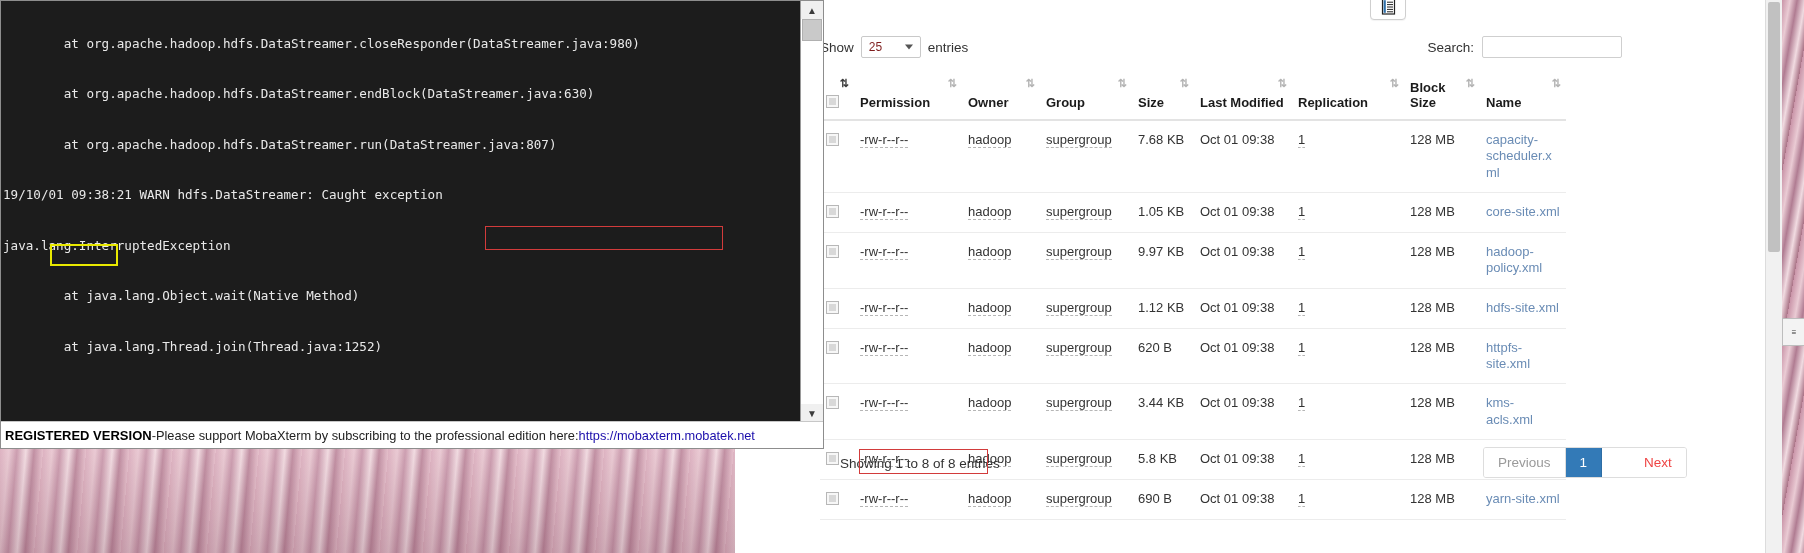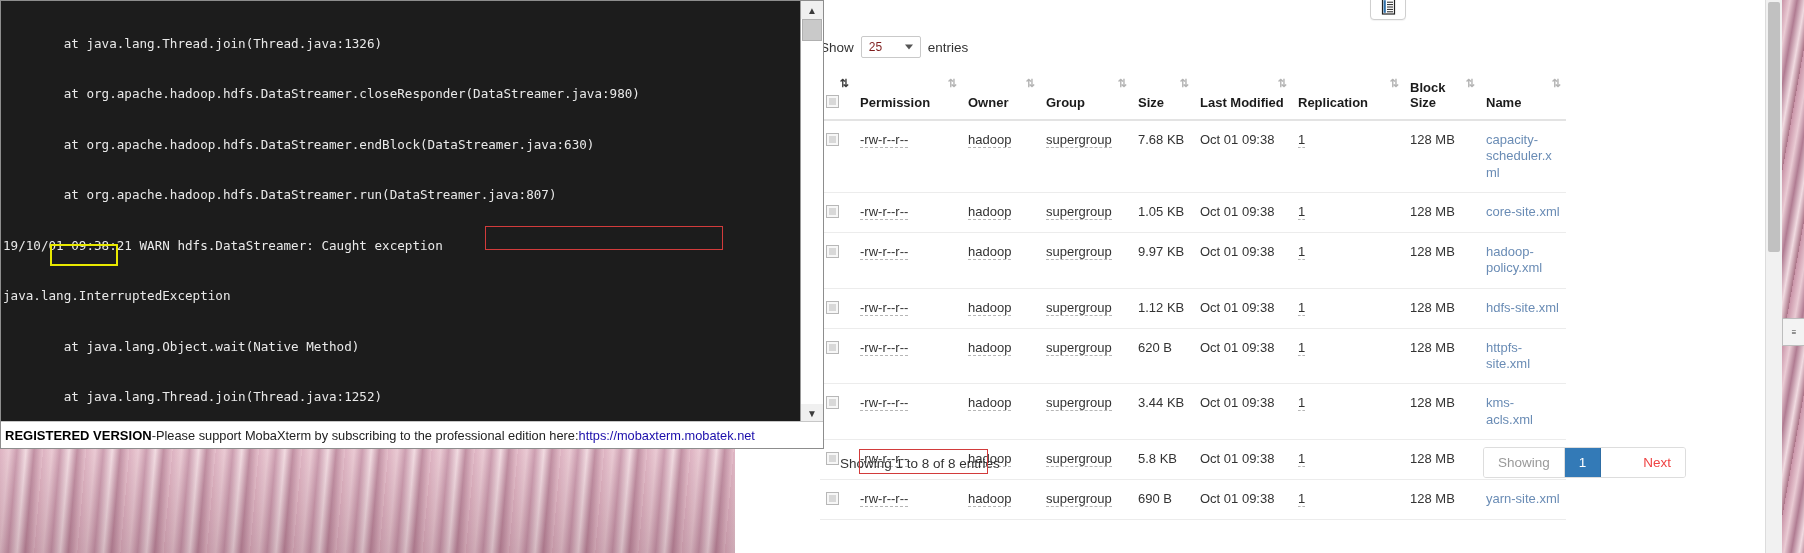--- a/index.html
+++ b/index.html
@@ -211,20 +211,24 @@
     <div class="len-search-row">
       <div class="length-box">
         <span class="lbl">Show</span>
         <div class="select-wrap">
           <span class="sel-val">25</span>
           <span class="caret"></span>
         </div>
         <span class="lbl">entries</span>
       </div>
 
+      <div class="search-box">
+        <span class="lbl">Search:</span>
+        <input class="search-input" type="text" placeholder="" style="">
+      </div>
     </div>
 
     <table class="hdfs">
       <colgroup>
         <col class="col-cb">
           <col class="col-perm">
           <col class="col-owner">
           <col class="col-group">
         <col class="col-size">
           <col class="col-mod">
@@ -361,41 +365,40 @@
             <td><span>128 MB</span></td>
             <td><a class="filelink" href="#">yarn-site.xml</a></td>
           </tr>
         </tbody>
     </table>
 
     <div class="table-footer">
       <div class="showing-info">Showing 1 to 8 of 8 entries</div>
       <div class="showing-hl"></div>
       <div class="pager">
-        <div class="pg">Showing</div>
+        <div class="pg">Previous</div>
         <div class="pg active">1</div>
         <div class="pg last">Next</div>
       </div>
     </div>
   </div>
 
   <div id="page-scrollbar">
     <div class="thumb"></div>
   </div>
 </div>
 
 <div id="wallpaper"></div>
 <div id="wallpaper-right">
   <div class="wr-chip">≡</div>
 </div>
 
 <div id="terminal">
 
   <div id="term-body">
-    <div class="ln">        at java.lang.Thread.join(Thread.java:1326)</div>
     <div class="ln">        at org.apache.hadoop.hdfs.DataStreamer.closeResponder(DataStreamer.java:980)</div>
     <div class="ln">        at org.apache.hadoop.hdfs.DataStreamer.endBlock(DataStreamer.java:630)</div>
     <div class="ln">        at org.apache.hadoop.hdfs.DataStreamer.run(DataStreamer.java:807)</div>
     <div class="ln">19/10/01 09:38:21 WARN hdfs.DataStreamer: Caught exception</div>
     <div class="ln">java.lang.InterruptedException</div>
     <div class="ln">        at java.lang.Object.wait(Native Method)</div>
     <div class="ln">        at java.lang.Thread.join(Thread.java:1252)</div>
     
     
     

